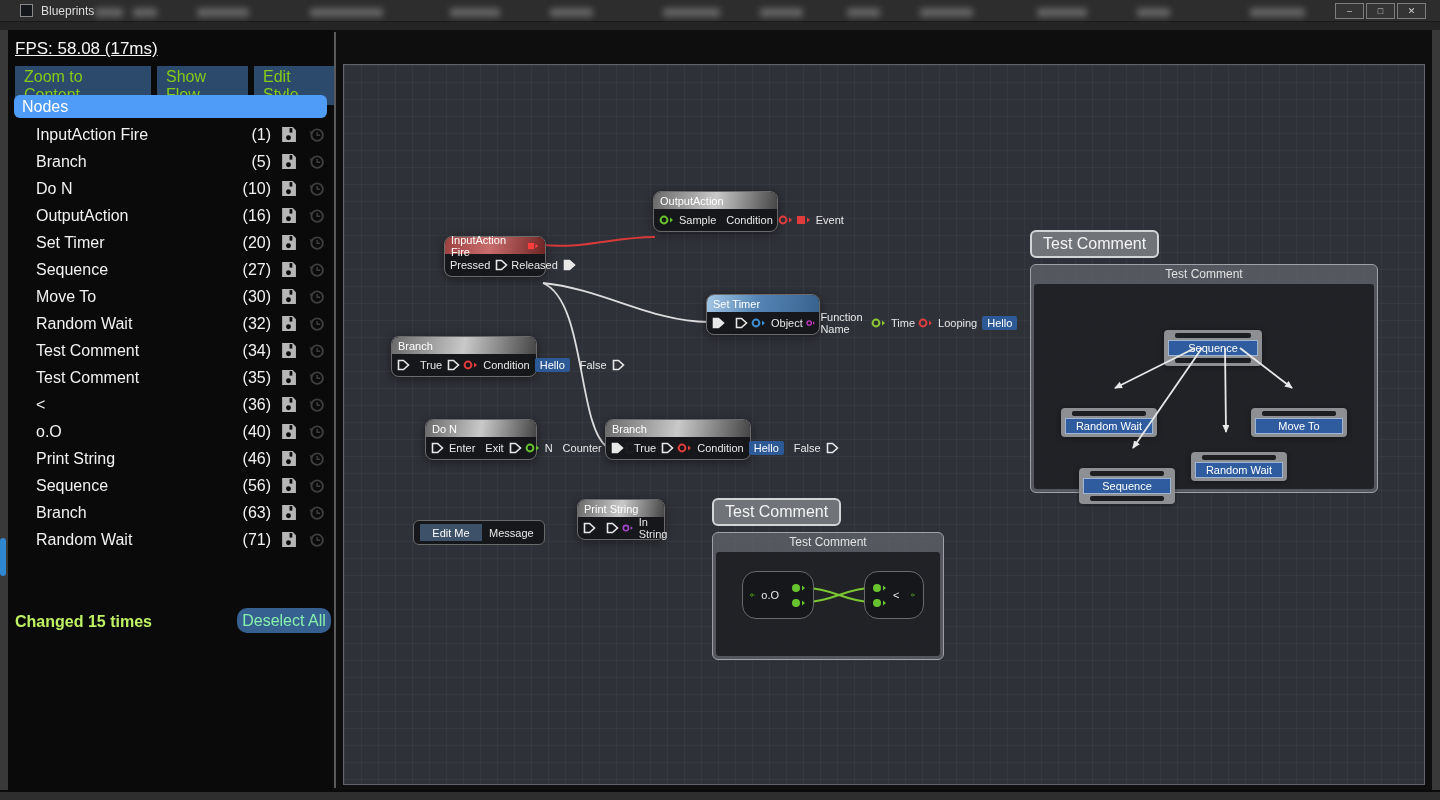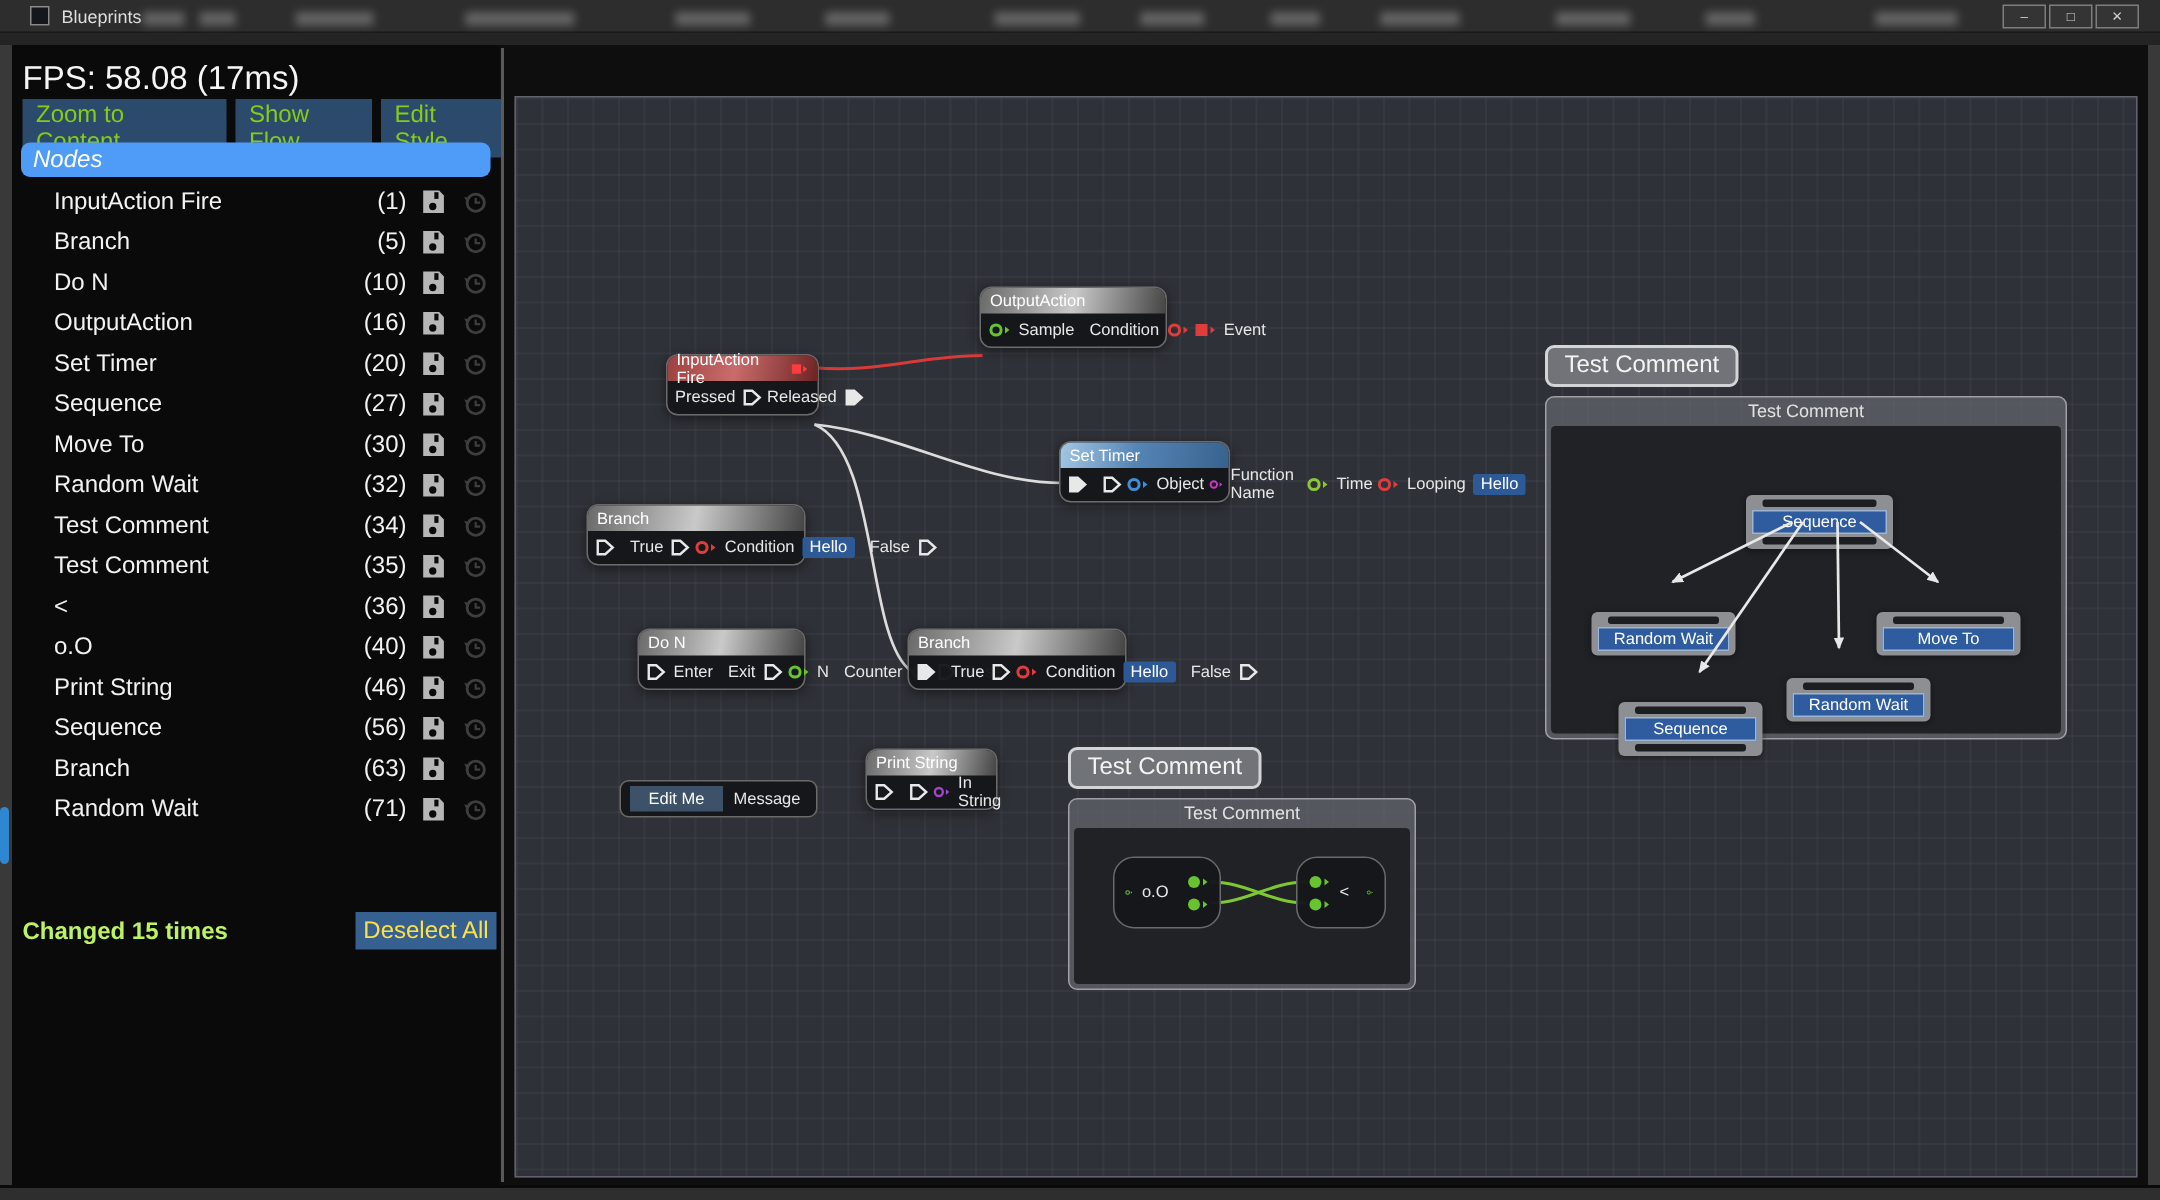--- a/index.html
+++ b/index.html
@@ -21,35 +21,35 @@
   .winbtns { position:absolute; right:14px; top:3px; display:flex; gap:2px; }
   .winbtn { width:29px; height:16px; border:1px solid #7d7d7d; background:#343434; color:#d0d0d0;
             font-size:9px; line-height:14px; text-align:center; }
   .subbar { position:absolute; left:0; top:22px; width:1440px; height:8px; background:#242424; z-index:29; }
   .main-bg { position:absolute; left:8px; top:30px; width:1424px; height:760px; background:#0e0e0e; }
 
   
   .sidebar { position:absolute; left:8px; top:30px; width:325px; height:760px; background:#0a0a0a;
              color:#f0f0f0; }
   .splitter { position:absolute; left:334px; top:32px; width:2px; height:756px; background:#5a5a5a; }
-  .fps { position:absolute; left:7px; top:9px; font-size:22px; color:#f5f5f5; }
+  .fps { position:absolute; left:7px; top:9px; font-size:17px; color:#f5f5f5;text-decoration:underline; }
   .btnrow { position:absolute; left:7px; top:36px; display:flex; gap:6px; }
   .sbtn { height:39px; background:#2c4a6b; color:#84cc16; font-size:16px; display:flex;
           align-items:center; justify-content:center; padding:0 9px; }
   .pill-header { position:absolute; left:6px; width:313px; height:23px; background:#4f9cf8;
-                 border-radius:6px; color:#fff; font-size:16px; line-height:23px; padding-left:8px;font-style:italic; }
+                 border-radius:6px; color:#fff; font-size:16px; line-height:23px; padding-left:8px; }
   #node-list { position:absolute; left:0; top:91px; width:325px; }
   .nrow { height:27px; display:flex; align-items:center; padding-left:28px; padding-right:8px; }
   .nlabel { flex:1; font-size:16px; color:#f2f2f2; }
   .ncount { font-size:16px; color:#f2f2f2; margin-right:9px; }
   .icon-save { margin-right:11px; display:flex; }
   .icon-history { display:flex; }
   .changed { position:absolute; left:7px; top:583px; font-size:16px; color:#bef264;font-weight:bold; }
   .deselect { position:absolute; left:229px; top:578px; width:94px; height:25px; background:#35608f;
-              color:#fde047; font-size:16px; display:flex; align-items:center; justify-content:center; }
+              color:#86efac; font-size:16px; display:flex; align-items:center; justify-content:center;border-radius:10px; }
 
   
   .canvas { position:absolute; left:343px; top:64px; width:1082px; height:721px;
             background-color:#2f3138; border:1px solid #62626e; overflow:hidden;
             background-image:
               linear-gradient(rgba(255,255,255,0.035) 1px, transparent 1px),
               linear-gradient(90deg, rgba(255,255,255,0.035) 1px, transparent 1px);
             background-size:17px 17px; }
   .links { position:absolute; left:0; top:0; z-index:2; pointer-events:none; }
 

